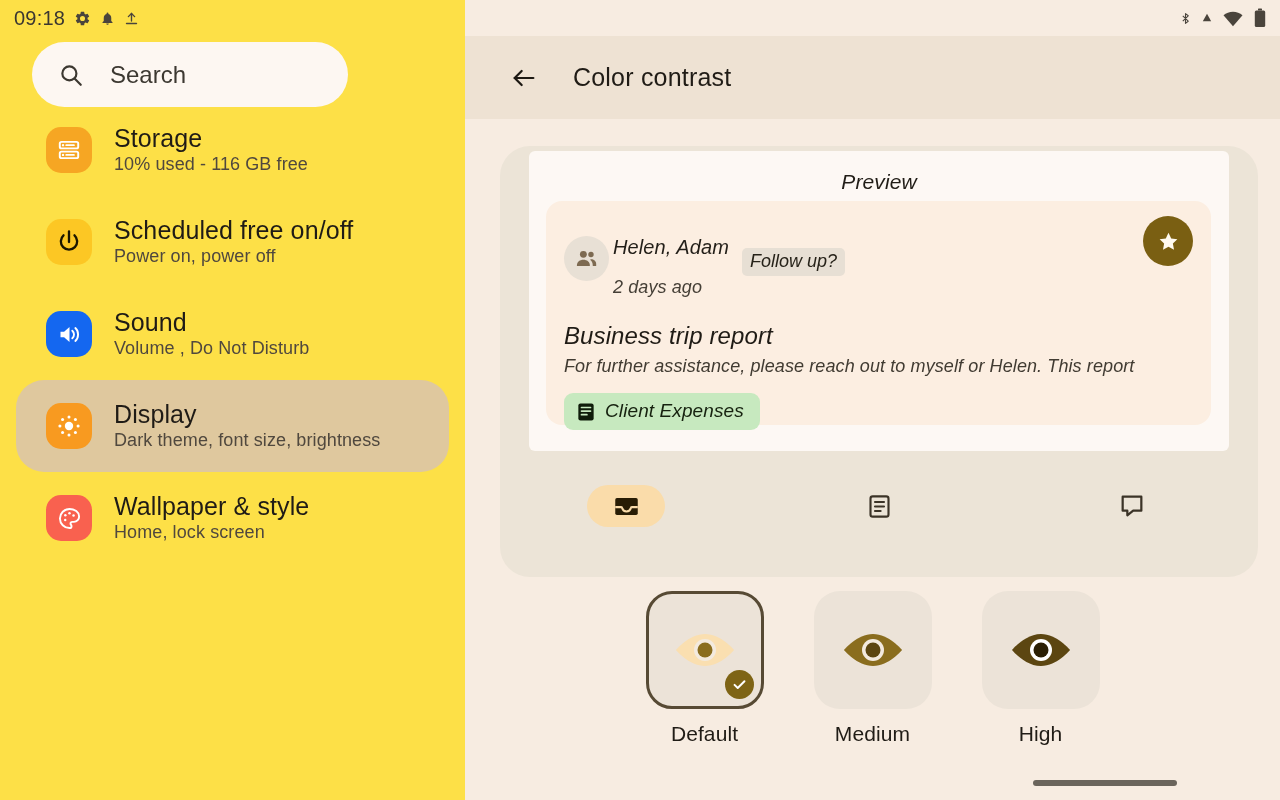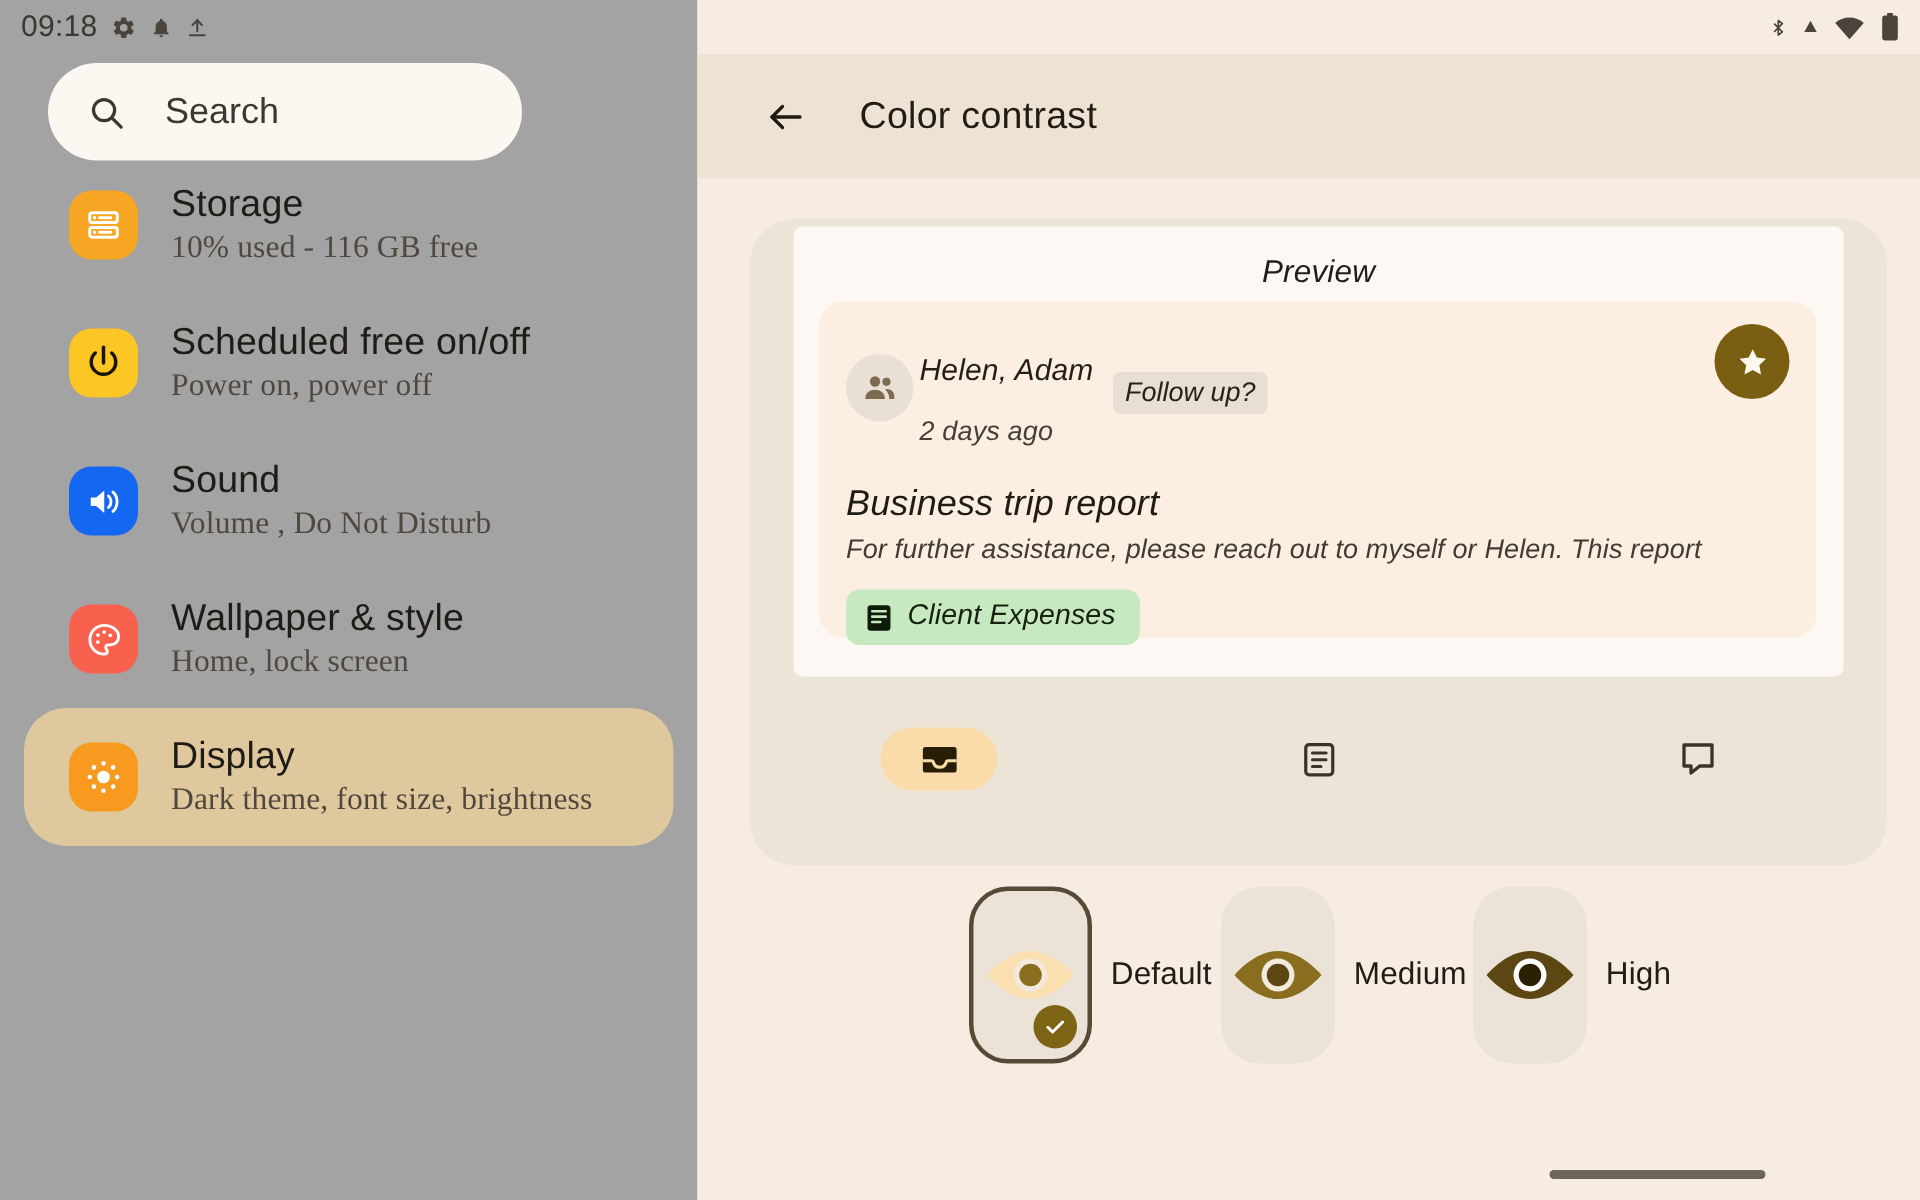--- a/index.html
+++ b/index.html
@@ -7,21 +7,21 @@
   body {
     font-family:"Liberation Sans", sans-serif;
     background:#f5ece1;
     -webkit-font-smoothing:antialiased;
   }
   .screen { position:relative; width:1280px; height:800px; display:flex; }
 
   
   .sidebar {
     width:465px; height:800px;
-    background:#a3a3a3;
+    background:#fde047;
     position:relative;
     overflow:hidden;
     flex:0 0 465px;
   }
   .status-left {
     position:absolute; top:0; left:0; height:36px;
     display:flex; align-items:center; gap:9px;
     padding-left:14px;
   }
   .status-time { font-size:20px; color:#3b3731; letter-spacing:.2px; }
@@ -46,21 +46,21 @@
     min-height:92px;
   }
   .row.selected { background:#dfc89e; }
   .row-icon {
     width:46px; height:46px; border-radius:15px;
     flex:0 0 46px;
     display:flex; align-items:center; justify-content:center;
   }
   .row-text { display:flex; flex-direction:column; gap:2px; }
   .row-title { font-size:25px; color:#1f1b16; line-height:1.13; letter-spacing:.1px; }
-  .row-sub { font-size:21px; color:#50483e; line-height:1.22; letter-spacing:.1px;font-family:Liberation Serif, serif; }
+  .row-sub { font-size:18px; color:#50483e; line-height:1.22; letter-spacing:.1px; }
 
   
   .detail {
     position:relative;
     width:815px; height:800px;
     background:#f7ece1;
     flex:0 0 815px;
   }
   .status-right {
     position:absolute; top:0; right:14px; height:36px;
@@ -149,21 +149,21 @@
   .nav-pill {
     width:78px; height:42px; border-radius:21px;
     display:flex; align-items:center; justify-content:center;
   }
   .nav-pill.active { background:#fadcaa; }
 
   .contrast-row {
     position:absolute; top:591px; left:0; width:815px;
     display:flex; justify-content:center; gap:50px;
   }
-  .contrast-opt { display:flex; flex-direction:row; align-items:center; gap:13px; width:118px; }
+  .contrast-opt { display:flex; flex-direction:column; align-items:center; gap:13px; width:118px; }
   .swatch {
     width:118px; height:118px; border-radius:26px;
     background:#ece3d8;
     position:relative;
     display:flex; align-items:center; justify-content:center;
   }
   .swatch.sel { border:3px solid #574a34; background:#ece3d8; }
   .check-badge {
     position:absolute; right:7px; bottom:7px;
     width:29px; height:29px; border-radius:15px;
@@ -250,56 +250,56 @@
         <span class="row-icon" style="background:#1467f0">
           <svg width="27" height="27" viewBox="0 0 24 24" fill="#fff">
             <path d="M4 9.5v5h3.2L12 18.6V5.4L7.2 9.5H4z"></path>
             <path d="M14.5 8.6c.9.8 1.5 2 1.5 3.4s-.6 2.6-1.5 3.4" fill="none" stroke="#fff" stroke-width="1.7" stroke-linecap="round"></path>
             <path d="M17.2 6.3c1.5 1.3 2.4 3.3 2.4 5.7s-.9 4.4-2.4 5.7" fill="none" stroke="#fff" stroke-width="1.7" stroke-linecap="round"></path>
           </svg>
         </span>
         <span class="row-text">
           <span class="row-title">Sound</span>
           <span class="row-sub">Volume , Do Not Disturb</span>
-        </span>
-      </div>
-
-      <div class="row">
-        <span class="row-icon" style="background:#f9614f">
-          <svg width="27" height="27" viewBox="0 0 24 24" fill="none" stroke="#fff" stroke-width="1.7">
-            <path d="M12 3.5a8.5 8.5 0 100 17c1.1 0 1.8-.8 1.8-1.7 0-.5-.2-.9-.5-1.2-.3-.3-.4-.6-.4-1 0-.9.7-1.6 1.6-1.6h1.4A4.6 4.6 0 0020.5 10C20.5 6.4 16.7 3.5 12 3.5z"></path>
-            <circle cx="8.3" cy="9.2" r="1.1" fill="#fff" stroke="none"></circle>
-            <circle cx="12" cy="7.4" r="1.1" fill="#fff" stroke="none"></circle>
-            <circle cx="15.6" cy="9.4" r="1.1" fill="#fff" stroke="none"></circle>
-            <circle cx="8.2" cy="13.4" r="1.1" fill="#fff" stroke="none"></circle>
-          </svg>
-        </span>
-        <span class="row-text">
-          <span class="row-title">Wallpaper &amp; style</span>
-          <span class="row-sub">Home, lock screen</span>
         </span>
       </div>
 
       <div class="row selected">
         <span class="row-icon" style="background:#f89a20">
           <svg width="28" height="28" viewBox="0 0 24 24" fill="#fff">
             <circle cx="12" cy="12" r="3.6"></circle>
             <circle cx="12" cy="4.2" r="1.3"></circle>
               <circle cx="12" cy="19.8" r="1.3"></circle>
             <circle cx="4.2" cy="12" r="1.3"></circle>
               <circle cx="19.8" cy="12" r="1.3"></circle>
             <circle cx="6.5" cy="6.5" r="1.3"></circle>
               <circle cx="17.5" cy="17.5" r="1.3"></circle>
             <circle cx="17.5" cy="6.5" r="1.3"></circle>
               <circle cx="6.5" cy="17.5" r="1.3"></circle>
           </svg>
         </span>
         <span class="row-text" style="max-width:290px">
           <span class="row-title">Display</span>
           <span class="row-sub">Dark theme, font size, brightness</span>
+        </span>
+      </div>
+
+      <div class="row">
+        <span class="row-icon" style="background:#f9614f">
+          <svg width="27" height="27" viewBox="0 0 24 24" fill="none" stroke="#fff" stroke-width="1.7">
+            <path d="M12 3.5a8.5 8.5 0 100 17c1.1 0 1.8-.8 1.8-1.7 0-.5-.2-.9-.5-1.2-.3-.3-.4-.6-.4-1 0-.9.7-1.6 1.6-1.6h1.4A4.6 4.6 0 0020.5 10C20.5 6.4 16.7 3.5 12 3.5z"></path>
+            <circle cx="8.3" cy="9.2" r="1.1" fill="#fff" stroke="none"></circle>
+            <circle cx="12" cy="7.4" r="1.1" fill="#fff" stroke="none"></circle>
+            <circle cx="15.6" cy="9.4" r="1.1" fill="#fff" stroke="none"></circle>
+            <circle cx="8.2" cy="13.4" r="1.1" fill="#fff" stroke="none"></circle>
+          </svg>
+        </span>
+        <span class="row-text">
+          <span class="row-title">Wallpaper &amp; style</span>
+          <span class="row-sub">Home, lock screen</span>
         </span>
       </div>
 
 
     </div>
   </div>
 
   <div class="detail">
 
     <div class="status-right">

